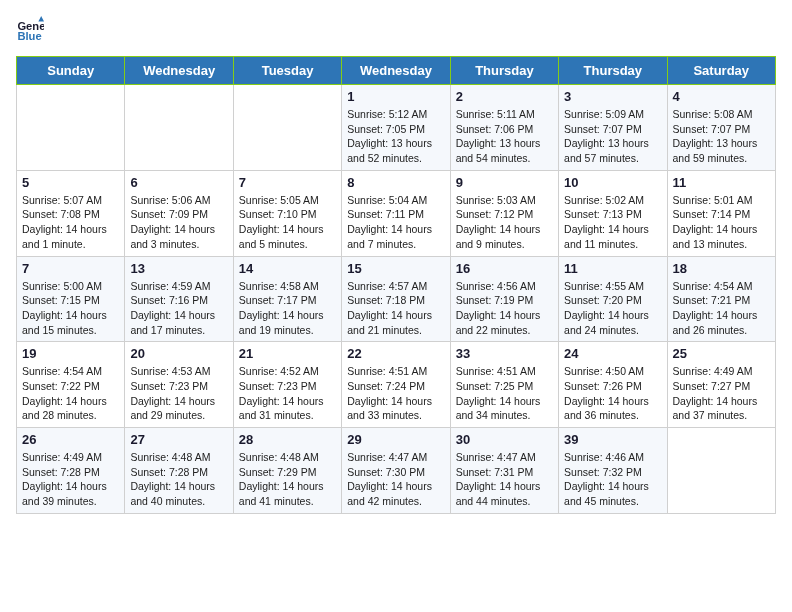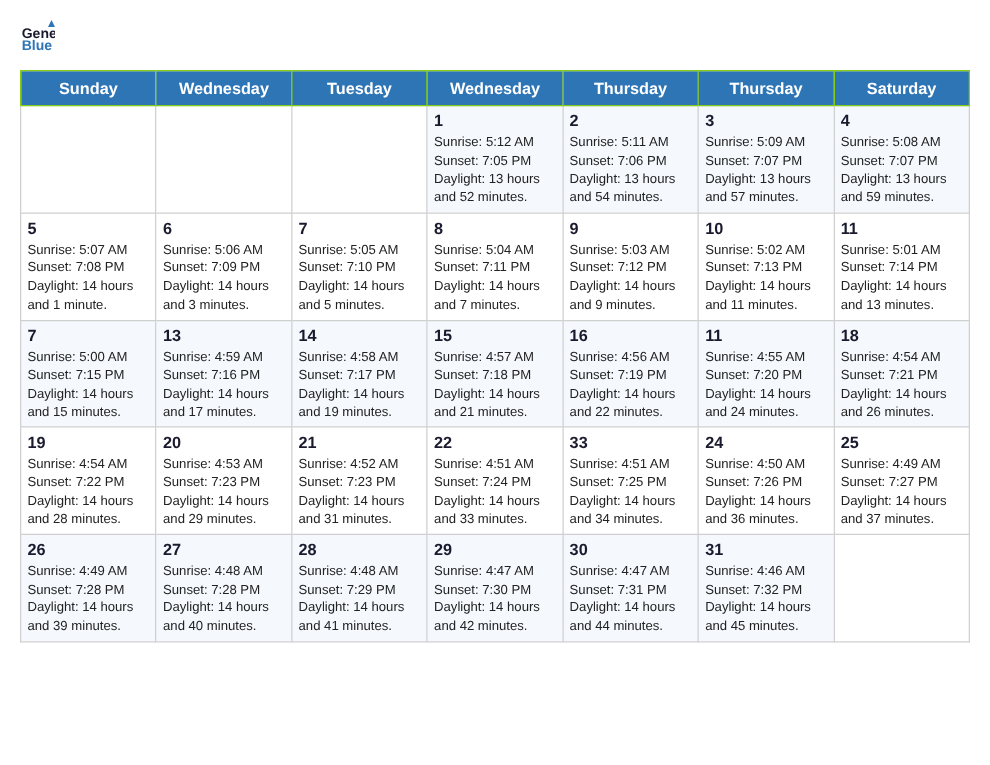--- a/index.html
+++ b/index.html
@@ -240,19 +240,19 @@
         </td>
         <td>
           <div class="cell-num">29</div>
           <div class="cell-info">Sunrise: 4:47 AM<br>Sunset: 7:30 PM<br>Daylight: 14 hours and 42 minutes.</div>
         </td>
         <td>
           <div class="cell-num">30</div>
           <div class="cell-info">Sunrise: 4:47 AM<br>Sunset: 7:31 PM<br>Daylight: 14 hours and 44 minutes.</div>
         </td>
         <td>
-          <div class="cell-num">31</div>
+          <div class="cell-num">39</div>
           <div class="cell-info">Sunrise: 4:46 AM<br>Sunset: 7:32 PM<br>Daylight: 14 hours and 45 minutes.</div>
         </td>
         <td class="empty"></td>
       </tr>
     </tbody>
 </table>
 
 </body></html>

